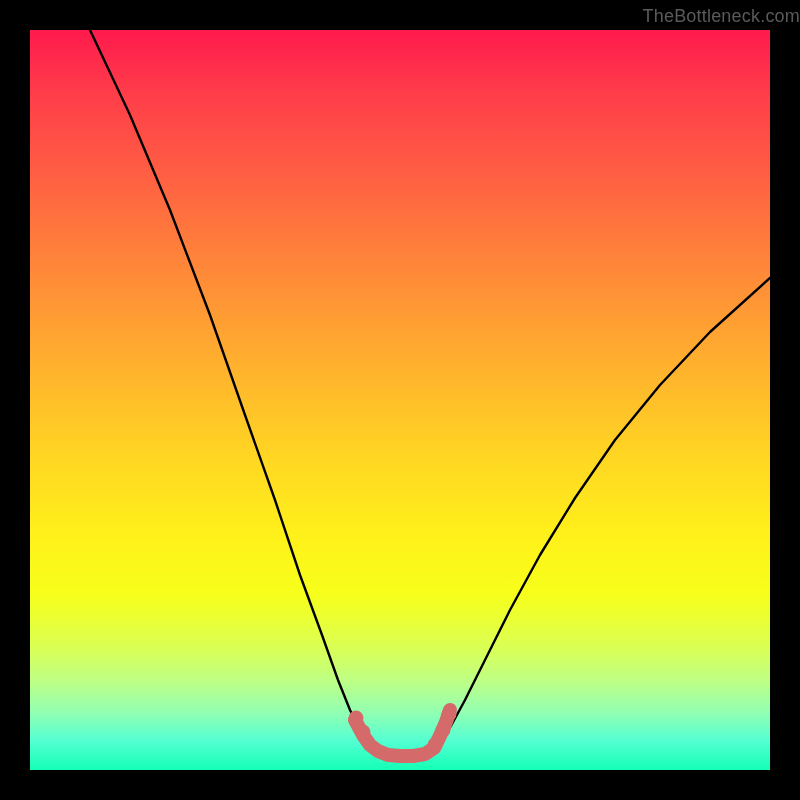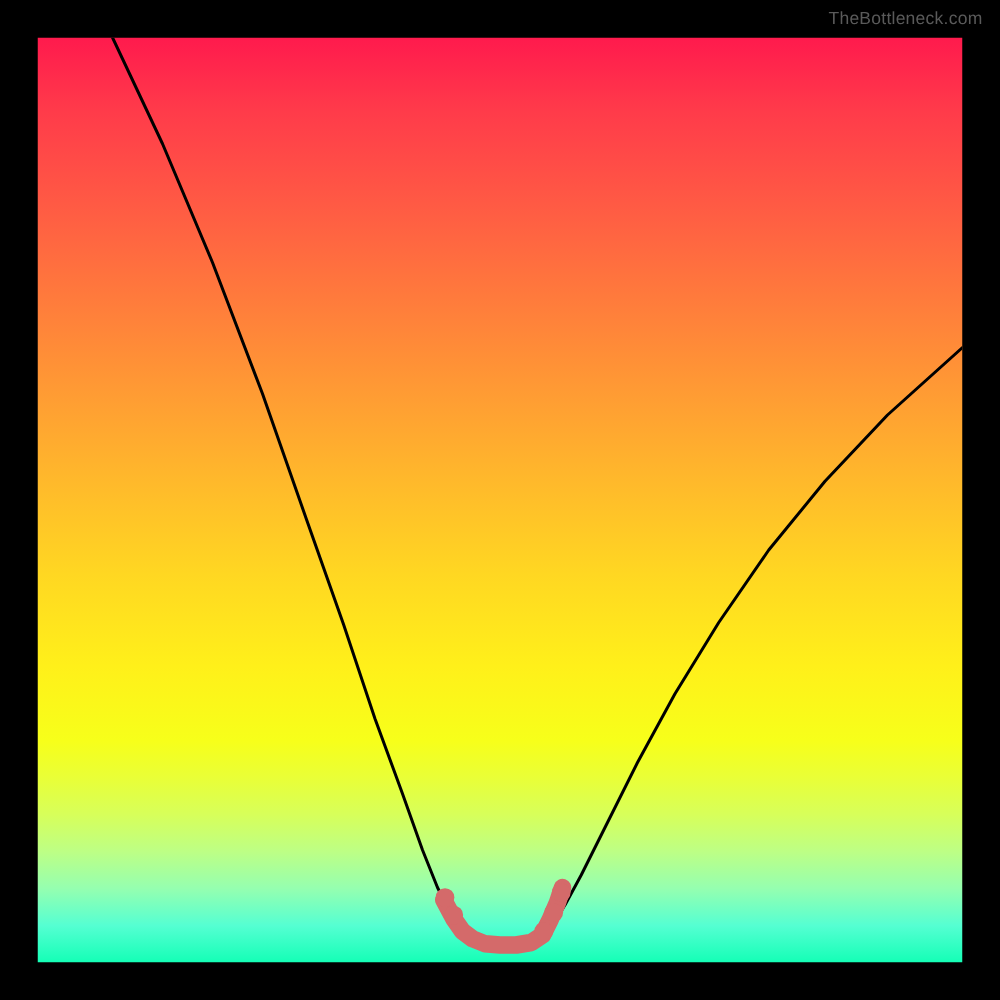--- a/index.html
+++ b/index.html
@@ -49,23 +49,23 @@
   }
   svg.curve-layer {
     position: absolute;
     inset: 0;
     width: 100%;
     height: 100%;
   }
   .watermark {
     position: absolute;
     top: 6px;
-    right: 14px;
+    right: 0;
     color: #5a5a5a;
-    font-size: 14px;
+    font-size: 18px;
     font-weight: 500;
     letter-spacing: 0.2px;
     user-select: none;
   }
 </style>
 </head>
 <body>
 
 <div class="frame">
 

